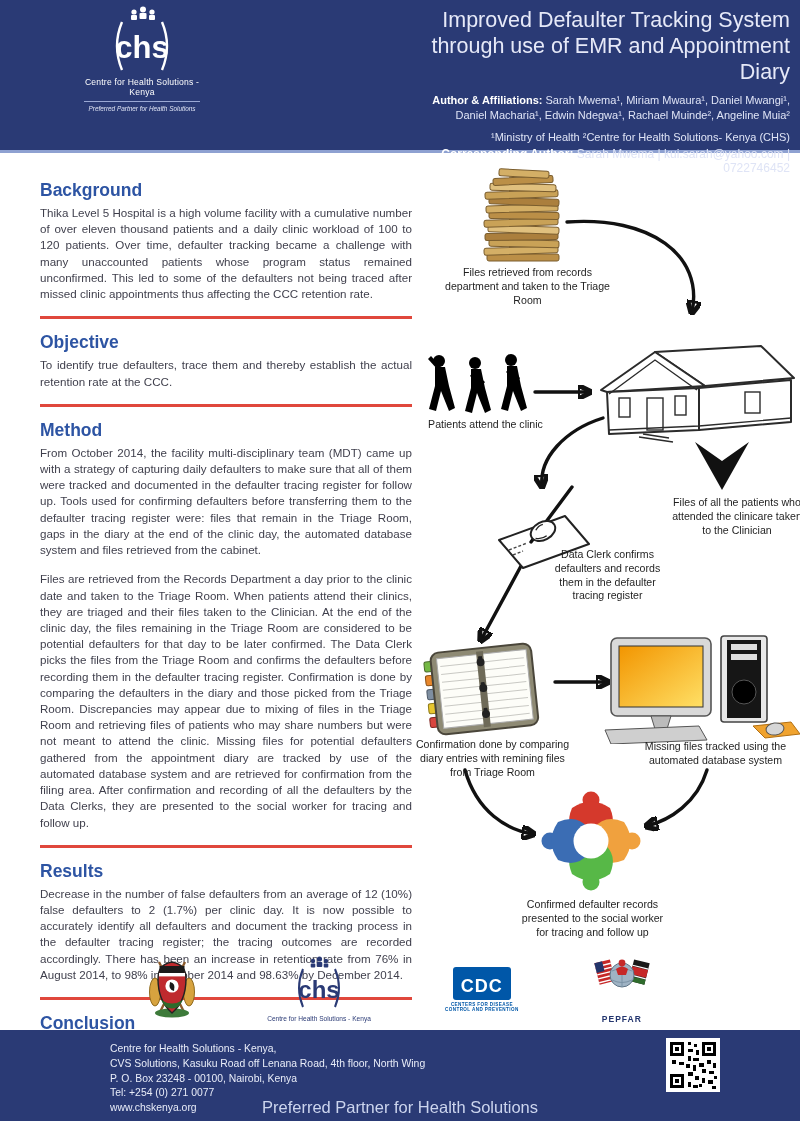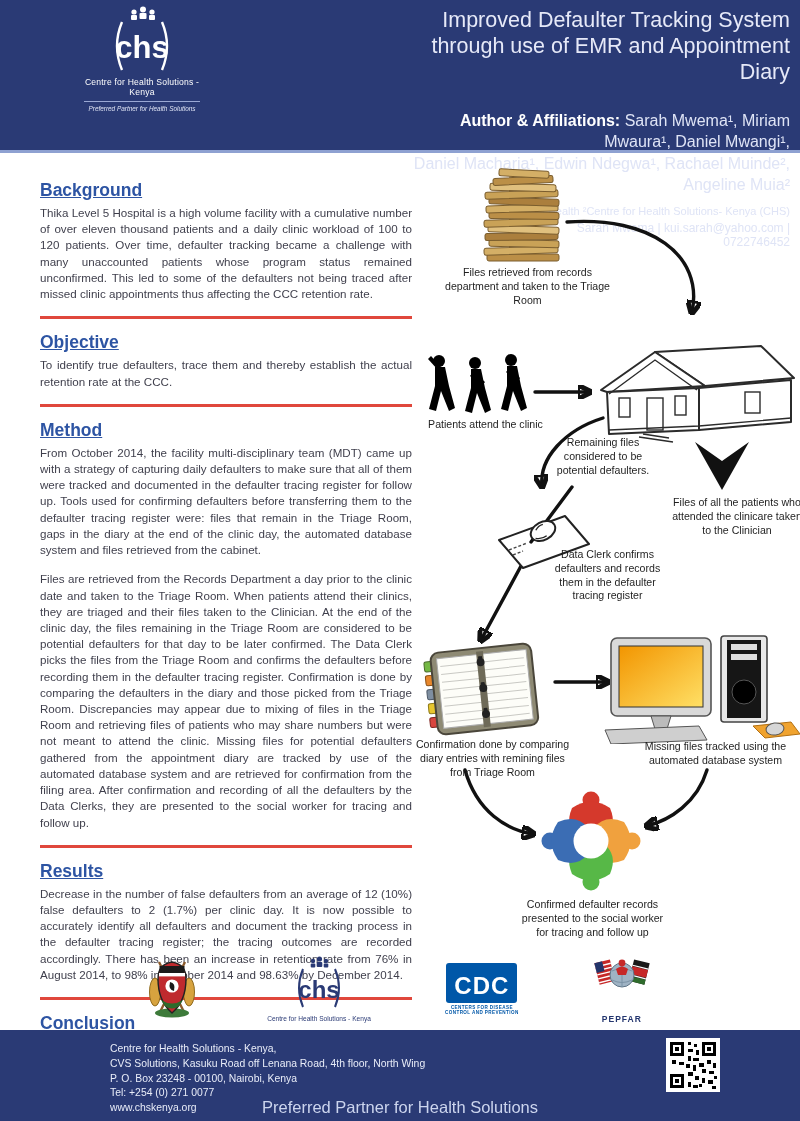--- a/index.html
+++ b/index.html
@@ -8,44 +8,44 @@
 
   
   .top{position:absolute;left:0;top:0;width:800px;height:153px;background:#2a3a75;
        border-bottom:3px solid #8ea1d1;box-sizing:border-box;}
   .chs-logo{position:absolute;left:82px;top:6px;width:120px;text-align:center;color:#fff;}
   .chs-logo .orgname{font-size:8.6px;margin-top:1px;letter-spacing:.2px;}
   .chs-logo .rule{height:1px;background:#9aa8d4;margin:4px 2px 3px 2px;}
   .chs-logo .tag{font-size:6.4px;font-style:italic;color:#dfe4f4;}
   .head-right{position:absolute;right:10px;top:7px;width:400px;text-align:right;color:#e8ebf9;}
   .title{font-size:21.5px;line-height:1.22;text-align:right;color:#e6e9f8;}
-  .authors{margin-top:24px;font-size:16px;line-height:1.35;color:#dfe4f6;}
+  .authors{margin-top:7px;font-size:11px;line-height:1.35;color:#dfe4f6;}
   .authors b,.corr b{color:#ffffff;}
   .affil{margin-top:9px;font-size:11px;color:#dfe4f6;}
   .corr{margin-top:4px;font-size:12px;color:#dfe4f6;}
 
   
   .left-col{position:absolute;left:40px;top:180px;width:372px;}
-  .sec-h{color:#2d54a3;font-size:17.5px;font-weight:bold;margin:0 0 4px 0;text-decoration:underline;}
+  .sec-h{color:#2d54a3;font-size:17.5px;font-weight:bold;margin:0 0 4px 0;}
   .sec-p{font-size:11.6px;line-height:1.4;text-align:justify;margin:0;color:#3f3f4c;}
   .sec-p + .sec-p{margin-top:13px;}
   .divider{height:3px;background:#e0473c;margin:14px 0 13px 0;}
 
   
   .diagram{position:absolute;left:415px;top:160px;width:385px;height:790px;}
   .diagram .item{position:absolute;}
   .cap{position:absolute;font-size:10.6px;line-height:1.3;color:#1f1f1f;text-align:center;}
   .arrows{position:absolute;left:0;top:0;pointer-events:none;}
   .arrows path{fill:none;stroke:#111;stroke-width:3.4;stroke-linecap:round;}
 
   
   .logo-row{position:absolute;left:0;top:948px;width:800px;height:82px;display:flex;
             justify-content:center;align-items:center;gap:72px;}
   .logo-box{text-align:center;}
-  .cdc-word{display:inline-block;background:#0057a8;color:#fff;font-weight:bold;font-size:24px;
+  .cdc-word{display:inline-block;background:#0057a8;color:#fff;font-weight:bold;font-size:18px;
             padding:9px 8px 3px 8px;border-radius:3px;letter-spacing:1px;}
   .cdc-sub{font-size:4.6px;color:#0057a8;width:78px;margin:2px auto 0 auto;letter-spacing:.4px;font-weight:bold;}
   .pepfar-word{font-size:8.5px;font-weight:bold;color:#23356e;letter-spacing:1px;margin-top:13px;}
   .chs-small-name{font-size:6.6px;color:#2a3a75;margin-top:1px;}
 
   
   .bottom{position:absolute;left:0;top:1030px;width:800px;height:91px;background:#2a3a75;color:#e8ecf8;}
   .addr{position:absolute;left:110px;top:12px;font-size:10.4px;line-height:1.42;}
   .qr{position:absolute;right:80px;top:8px;}
   .tagline{position:absolute;left:0;right:0;bottom:4px;text-align:center;font-size:16.5px;color:#ccd5ee;}
@@ -176,21 +176,20 @@
       <g fill="none" stroke="#2b2b2b" stroke-width="1.4">
         <path d="M16,56 L62,22 L104,52"></path>
         <rect x="26" y="60" width="11" height="19"></rect>
         <rect x="82" y="58" width="11" height="19"></rect>
         <rect x="152" y="54" width="15" height="21"></rect>
         <rect x="54" y="60" width="16" height="32"></rect>
         <path d="M50,96 L76,100 M46,99 L80,104"></path>
         <path d="M16,92 L106,88 L198,80"></path>
       </g>
     </svg>
-    <div class="cap" style="left:128px;top:276px;width:120px">Remaining files considered to be potential defaulters.</div>
     <div class="cap" style="left:252px;top:336px;width:140px">Files of all the patients who attended the clinicare taken to the Clinician</div>
 
     <svg class="item" style="left:78px;top:322px" width="100" height="88" viewBox="0 0 100 88">
       <polygon points="6,58 72,34 96,62 30,86" fill="#fff" stroke="#222" stroke-width="2" stroke-linejoin="round"></polygon>
       <path d="M16,68 L34,61 M20,73 L30,69" stroke="#444" stroke-width="1.4" fill="none" stroke-dasharray="3 2"></path>
       <line x1="79" y1="5" x2="38" y2="60" stroke="#111" stroke-width="3.4" stroke-linecap="round"></line>
       <g transform="rotate(-28 50 49)">
         <ellipse cx="50" cy="49" rx="13" ry="9" fill="#fff" stroke="#222" stroke-width="2"></ellipse>
         <path d="M40,52 q5,4 11,3 M44,45 q4,-3 9,-2" stroke="#222" stroke-width="1.3" fill="none"></path>
       </g>

